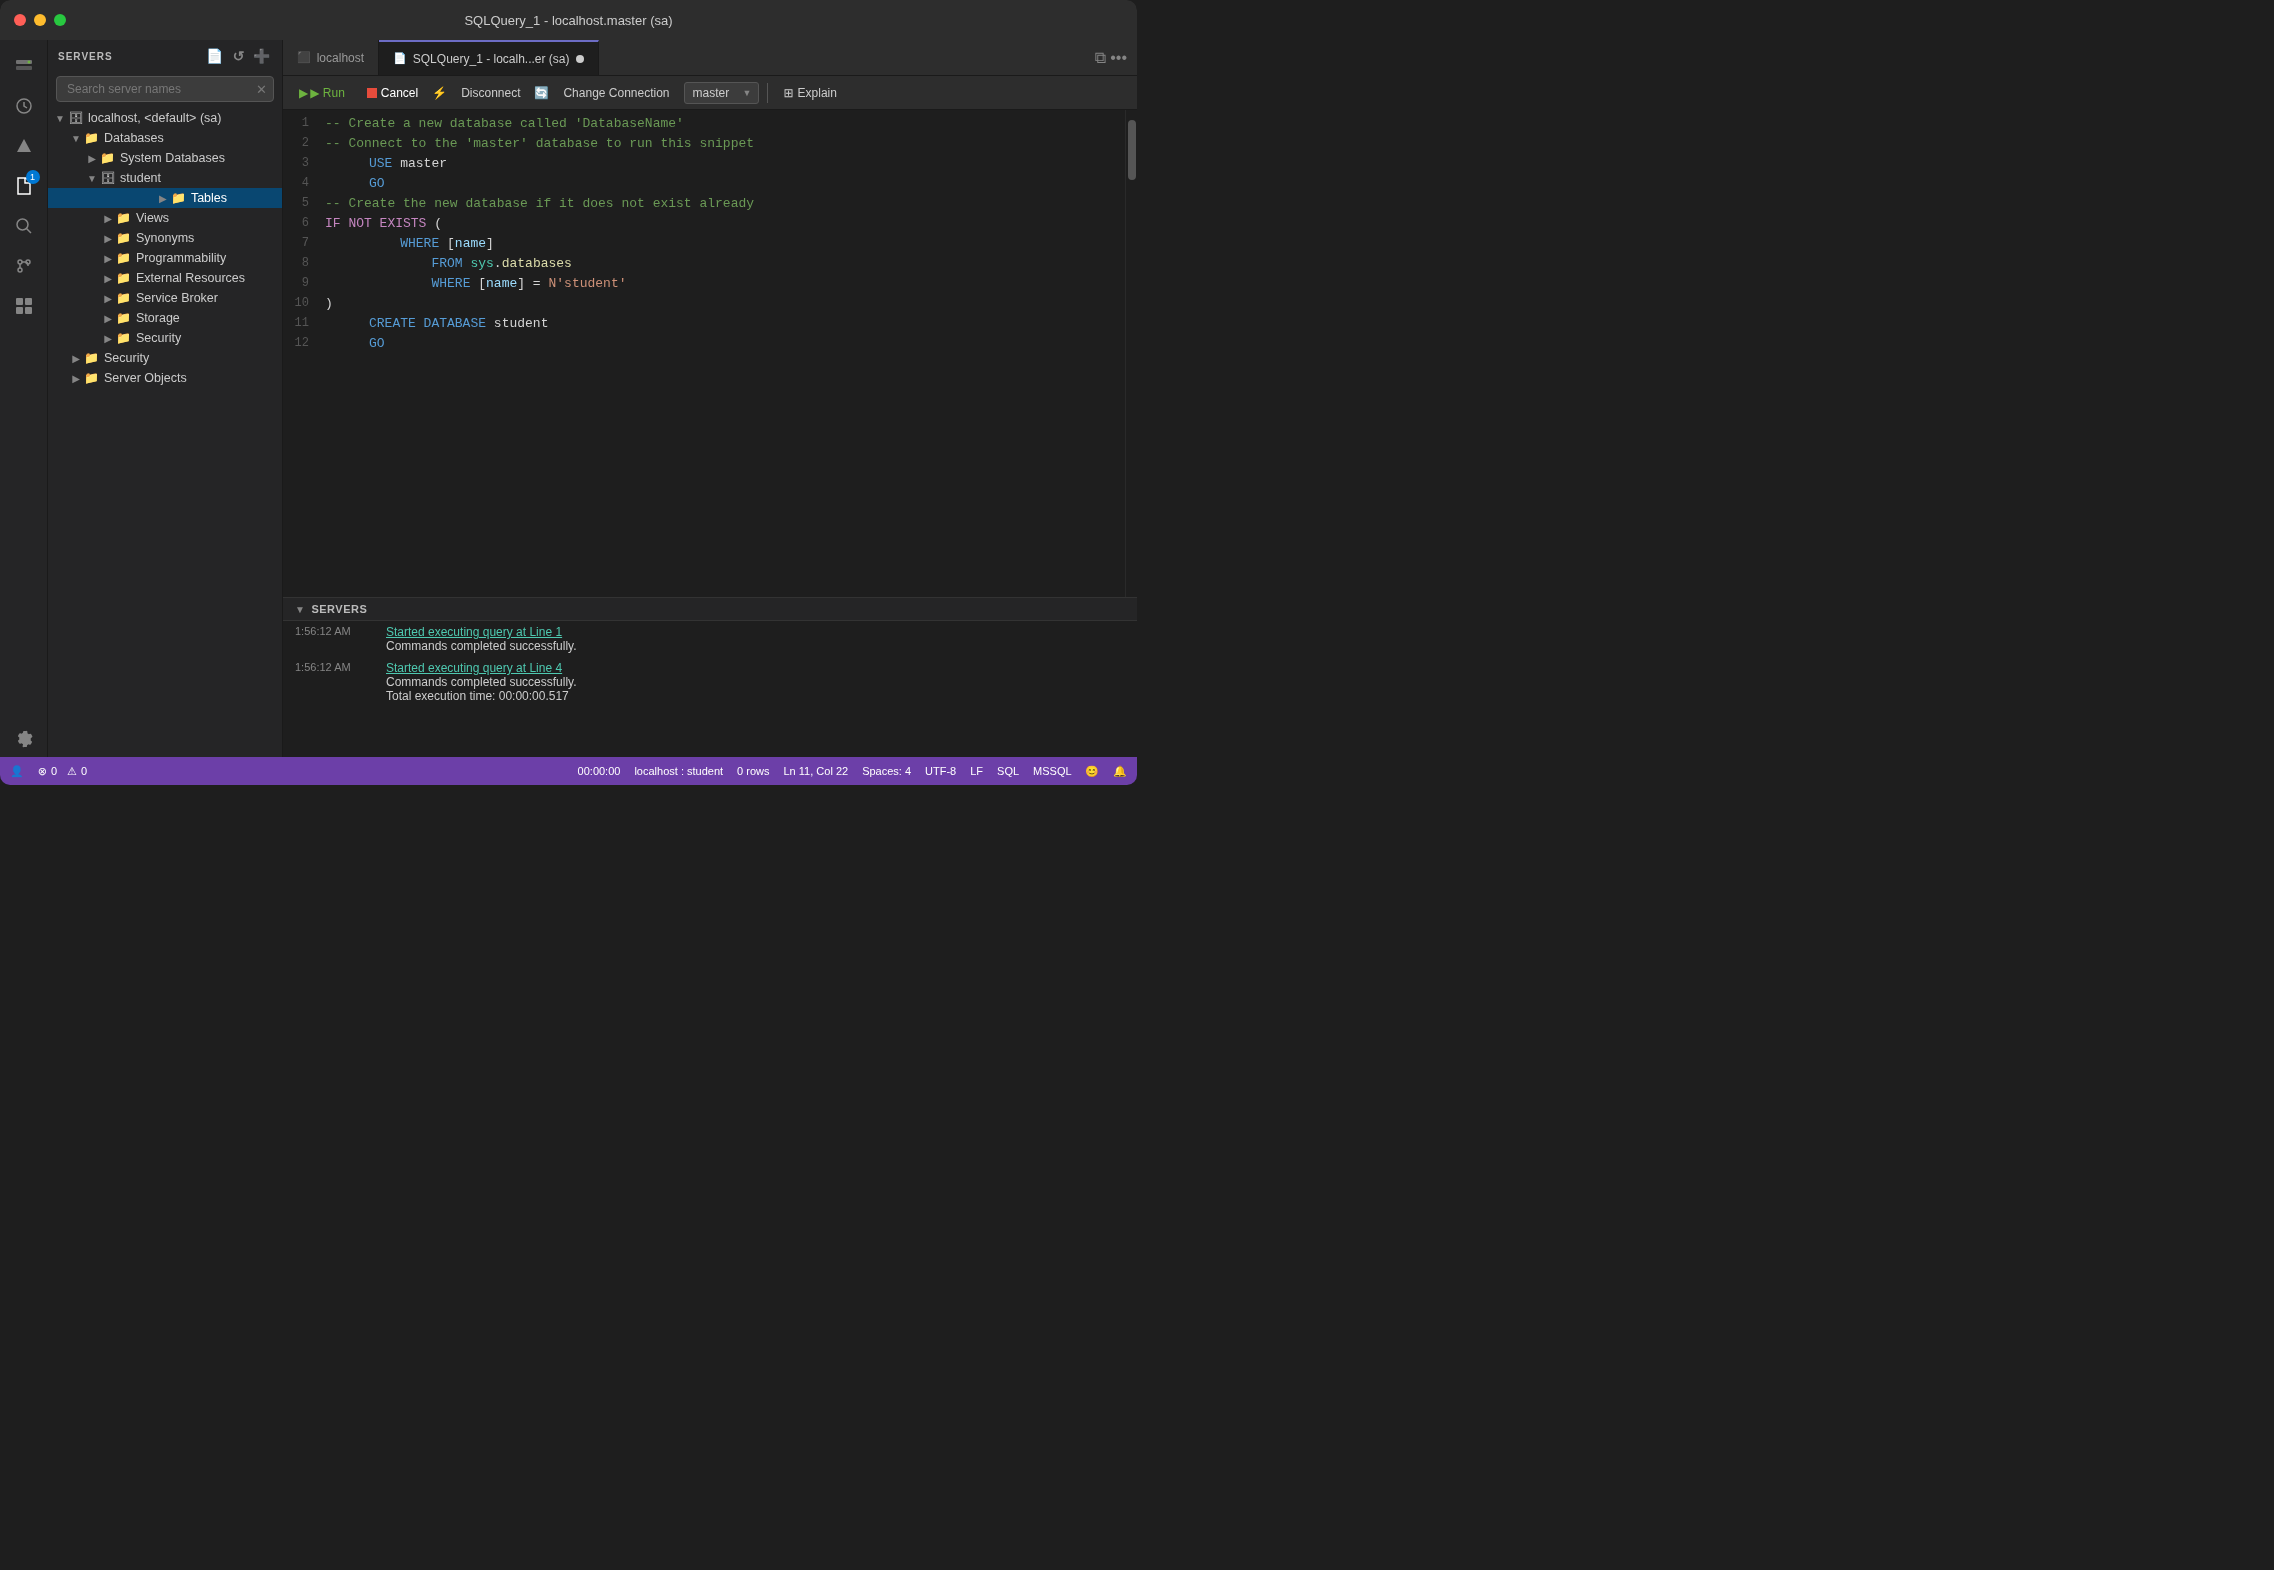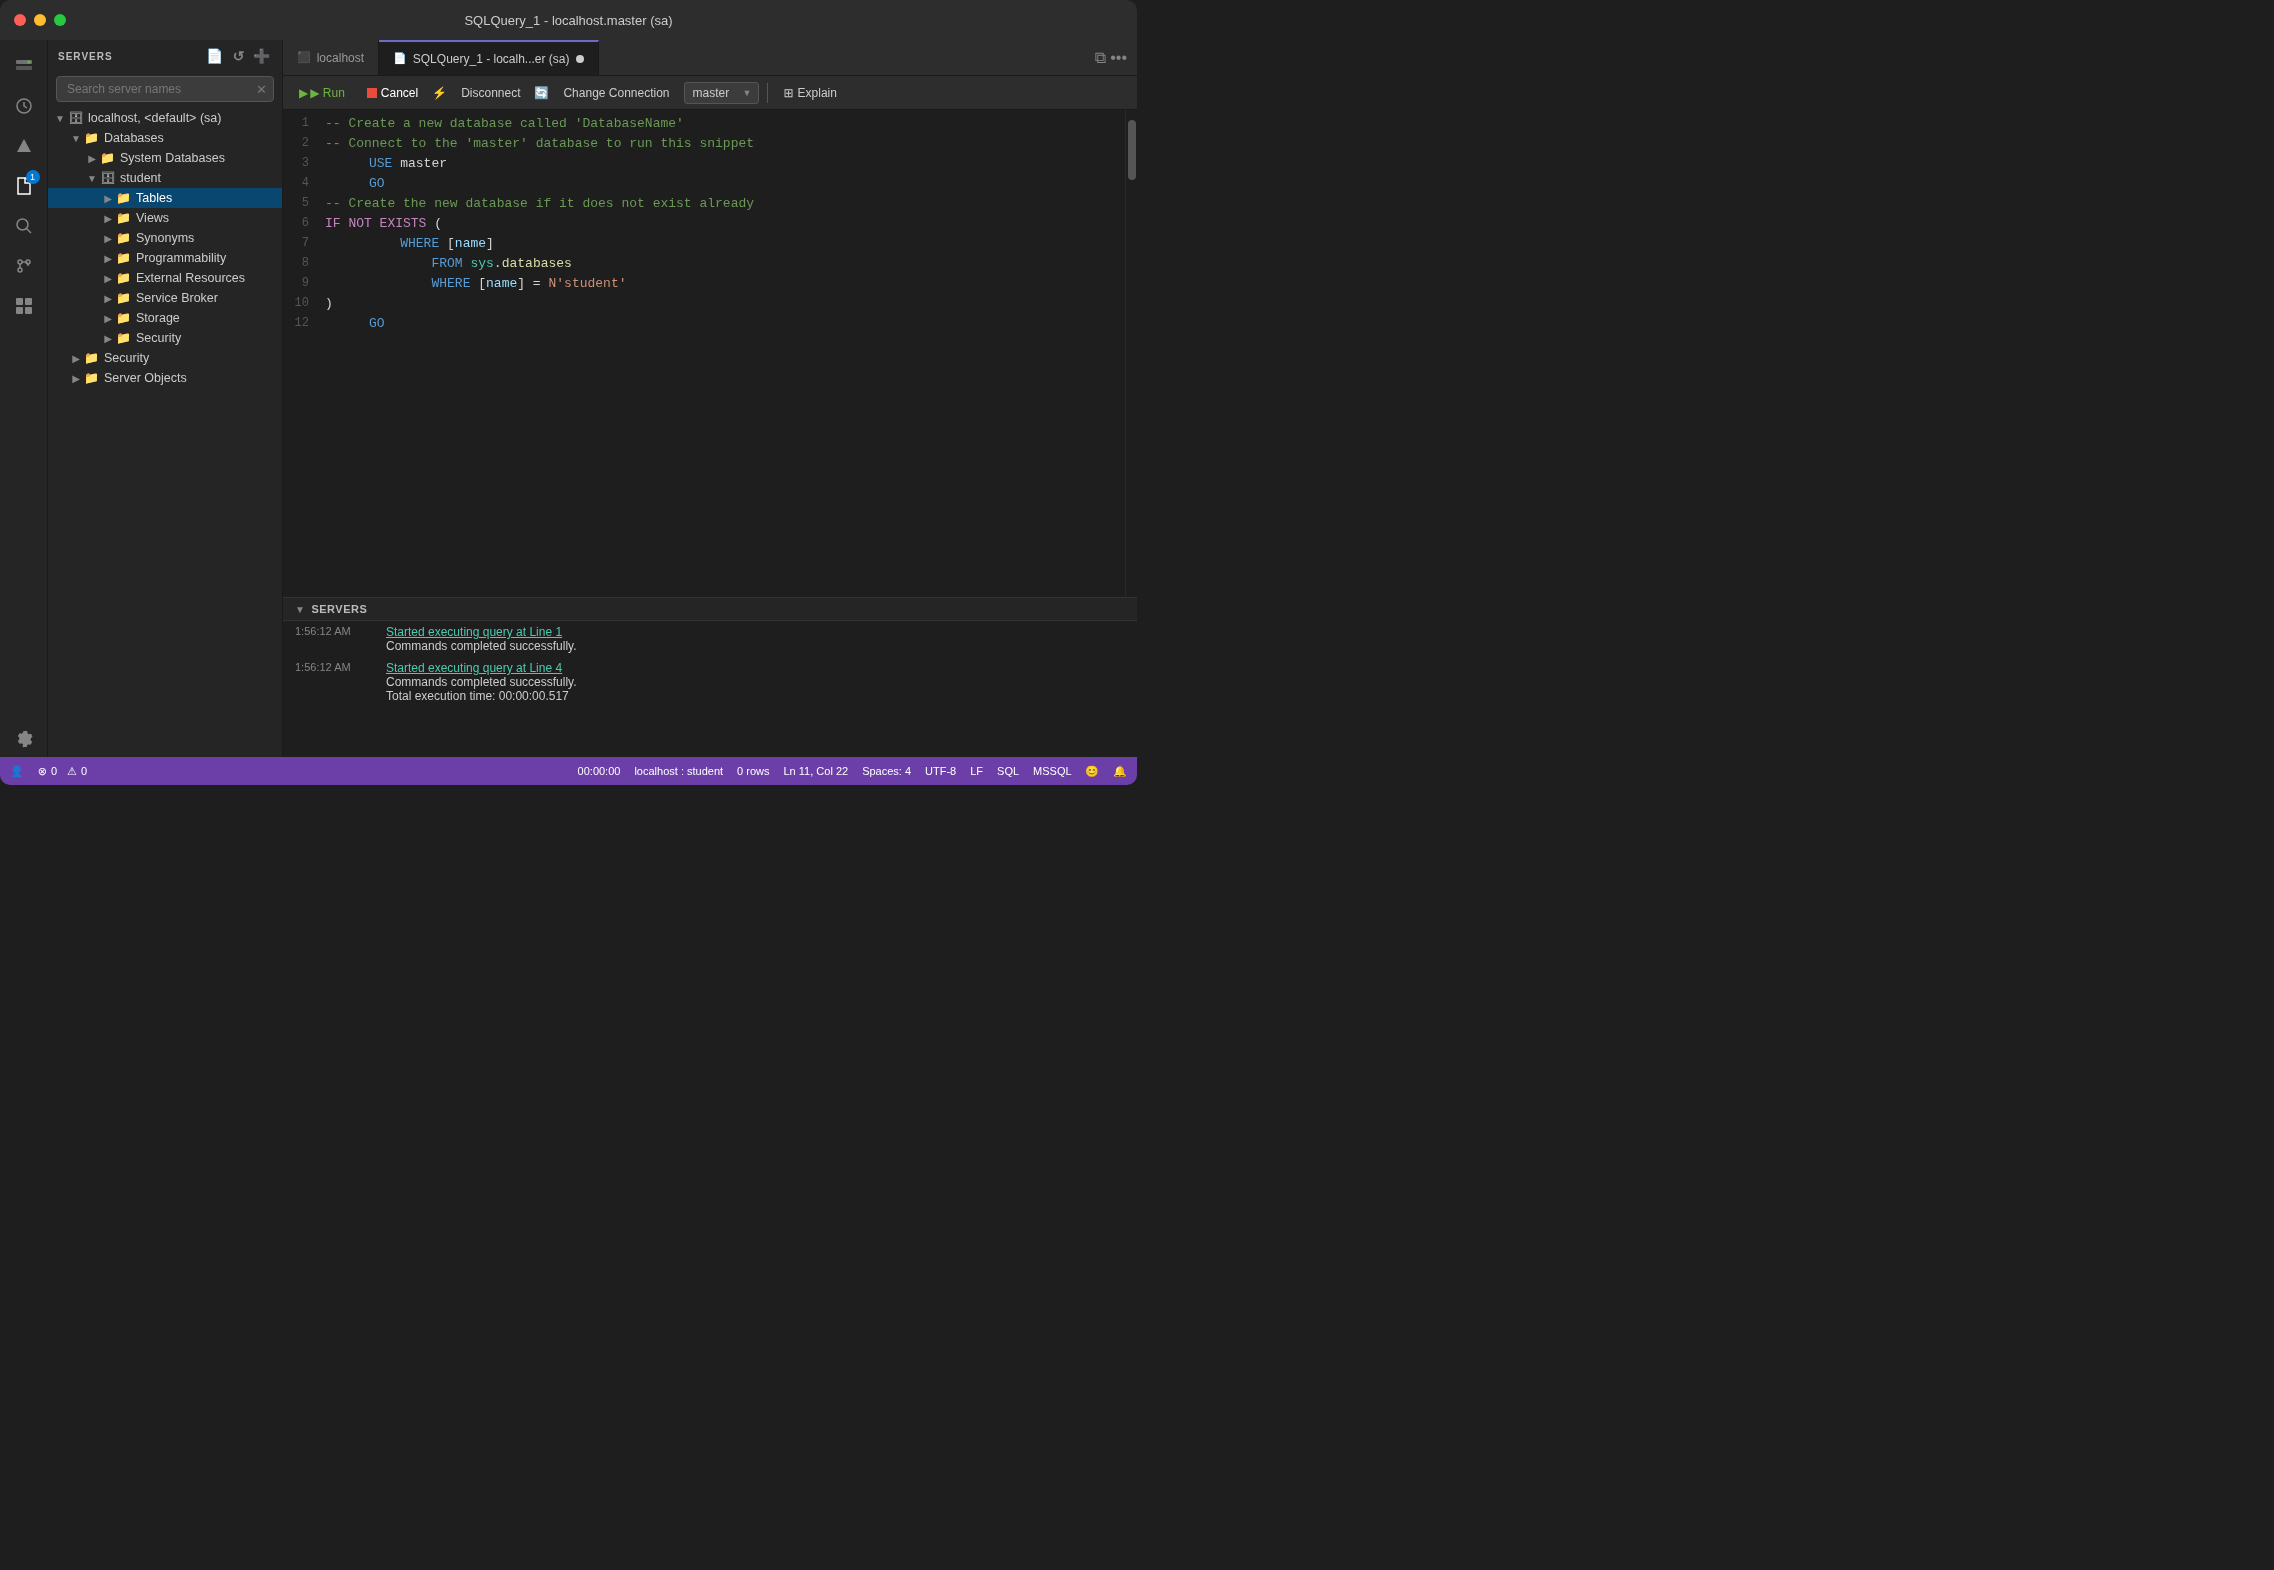--- a/index.html
+++ b/index.html
@@ -142,21 +142,21 @@
     .tree::-webkit-scrollbar-track { background: transparent; }
     .tree::-webkit-scrollbar-thumb { background: #555; border-radius: 3px; }
     .tree-item {
       display: flex;
       align-items: center;
       padding: 2px 0;
       cursor: pointer;
       white-space: nowrap;
       user-select: none;
     }
-    .tree-item.selected { background: #094771; color: #fff; }
+    .tree-item.selected { background: #094771; color: #fff; justify-content: center; }
     .tree-arrow {
       width: 16px;
       height: 16px;
       display: flex;
       align-items: center;
       justify-content: center;
       font-size: 10px;
       color: #858585;
       flex-shrink: 0;
     }
@@ -640,20 +640,24 @@
         </div>
         <div class="code-line">
           <span class="line-num">9</span>
           <span class="line-content">        <span class="kw">WHERE</span> [<span class="nm">name</span>] = <span class="str">N'student'</span></span>
         </div>
         <div class="code-line">
           <span class="line-num">10</span>
           <span class="line-content">)</span>
         </div>
         <div class="code-line">
+          <span class="line-num">11</span>
+          <span class="line-content"><span class="kw">CREATE DATABASE</span> student</span>
+        </div>
+        <div class="code-line">
           <span class="line-num">12</span>
           <span class="line-content"><span class="kw">GO</span></span>
         </div>
       </div>
       <div class="editor-scrollbar">
         <div class="editor-scrollbar-thumb"></div>
       </div>
     </div>
 
     <div class="messages-panel">

